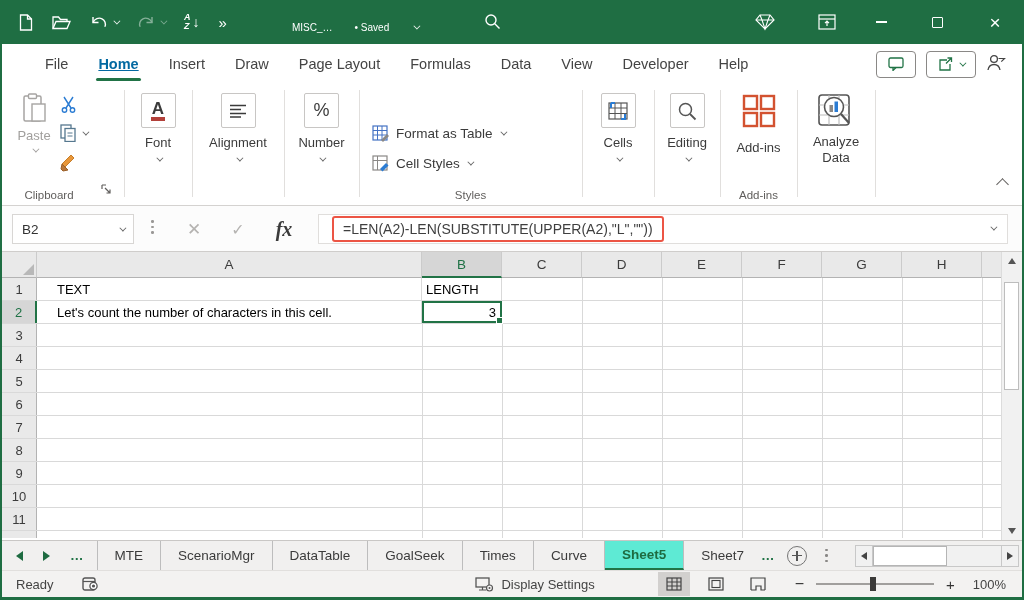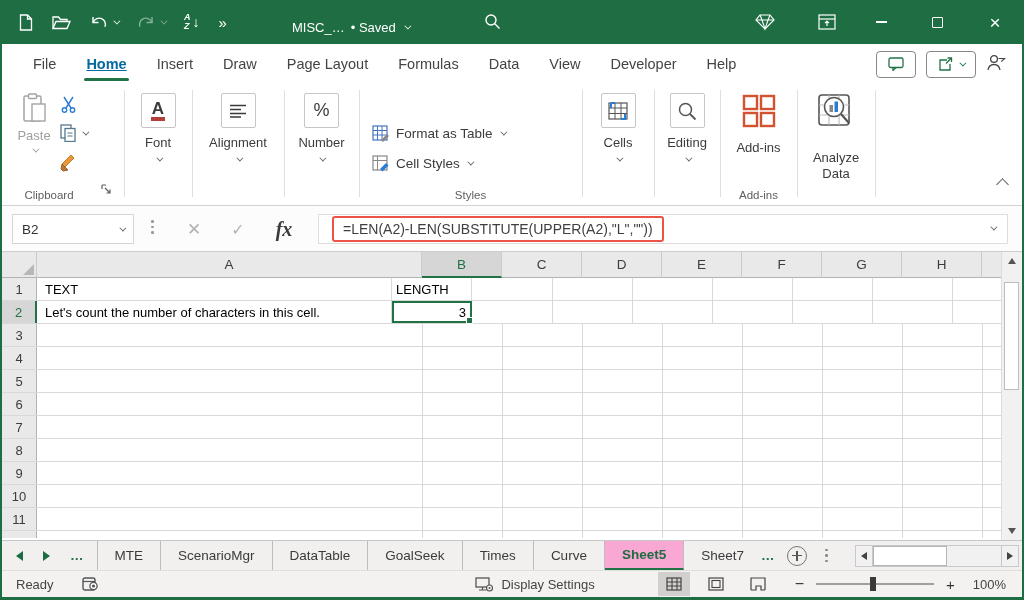--- a/index.html
+++ b/index.html
@@ -13,32 +13,32 @@
   
   .titlebar{position:absolute;left:0;top:0;width:100%;height:44px;background:#1f6e43;color:#fff;}
   .qat{position:absolute;left:18px;top:0;height:44px;display:flex;align-items:center;gap:19px;}
   .qat svg{display:block}
   .chev-w{display:inline-block;width:5px;height:5px;border-right:1.3px solid rgba(255,255,255,.9);border-bottom:1.3px solid rgba(255,255,255,.9);transform:rotate(45deg) translateY(-2px);}
   .dim{opacity:.45}
   .sortaz{display:flex;align-items:center;gap:2px;color:#fff;}
   .sortaz .az{display:flex;flex-direction:column;font-size:9px;line-height:9px;font-weight:700;}
   .sortaz .dn{font-size:14px;line-height:14px;}
   .qat-more{font-size:15px;letter-spacing:1px;}
-  .doc{position:absolute;left:292px;top:0;height:54px;display:flex;align-items:center;gap:6px;font-size:13px;}
+  .doc{position:absolute;left:292px;top:0;height:54px;display:flex;align-items:center;gap:22px;font-size:10px;}
   .doc .chev-w{margin-left:2px}
   .tb-search{position:absolute;left:484px;top:13px;}
   .tbr{position:absolute;top:0;height:44px;display:flex;align-items:center;justify-content:center;width:34px;}
   .tb-gem{left:748px}.tb-ribopt{left:810px}.tb-min{left:864px}.tb-max{left:920px}.tb-close{left:978px}
   .maxbox{width:11px;height:11px;border:1.3px solid #fff;border-radius:1px;display:block}
   .minbar{width:11px;height:1.5px;background:#fff;display:block}
   .closex{font-size:19px;line-height:19px;font-weight:300}
 
   
   .tabrow{position:absolute;left:2px;right:2px;top:44px;height:40px;background:#fff;display:flex;align-items:center;}
-  .rtabs{display:flex;align-items:center;padding-left:16px;}
+  .rtabs{display:flex;align-items:center;padding-left:28px;}
   .rtab{padding:0 15px;font-size:14.5px;color:#444;height:40px;display:flex;align-items:center;position:relative;}
   .rtab.active{color:#0369a1;font-weight:700;text-decoration:underline;}
   .rtab.active::after{content:"";position:absolute;left:13px;right:13px;bottom:3px;height:3px;background:#217346;border-radius:2px;}
   .tabrow-right{margin-left:auto;display:flex;align-items:center;gap:10px;padding-right:16px;}
   .pillbtn{height:27px;border:1px solid #8a8886;border-radius:4px;display:flex;align-items:center;gap:6px;padding:0 11px;background:#fff;}
   .chev-g{display:inline-block;width:5px;height:5px;border-right:1.3px solid #217346;border-bottom:1.3px solid #217346;transform:rotate(45deg) translateY(-2px);}
   .chev-k{display:inline-block;width:5px;height:5px;border-right:1.3px solid #666;border-bottom:1.3px solid #666;transform:rotate(45deg) translateY(-2px);}
 
   
   .ribbon{position:absolute;left:2px;right:2px;top:84px;height:122px;background:#fff;border-bottom:1px solid #d4d2d0;}
@@ -73,21 +73,21 @@
   .grid{position:absolute;left:2px;top:252px;width:1001px;height:288px;background:#fff;font-size:13px;overflow:hidden;}
   .ghead{display:flex;height:26px;}
   .hc{background:#e9e9e9;border-right:1px solid #cbcbcb;border-bottom:1px solid #b3b3b3;color:#3c3c3c;display:flex;align-items:center;justify-content:center;font-size:13.5px;}
   .hc.corner{width:35px;position:relative;}
   .hc.corner::after{content:"";position:absolute;right:2px;bottom:2px;border-left:11px solid transparent;border-bottom:11px solid #b8b8b8;}
   .hc.colA{width:385px}.hc.colw{width:80px}.hc.fill{flex:1;border-right:none}
   .hc.sel{background:#d6d6d6;color:#1e7145;border-bottom:2px solid #217346;}
   .grow{display:flex;height:23px;border-bottom:1px solid #d9d9d9;}
   .rh{width:35px;background:#e9e9e9;border-right:1px solid #b3b3b3;color:#3c3c3c;display:flex;align-items:center;justify-content:center;font-size:13px;flex:none;}
   .rh.sel{background:#d6d6d6;color:#1e7145;border-right:2px solid #217346;}
-  .ca{width:355px;border-right:1px solid #d9d9d9;display:flex;align-items:center;padding-left:8px;color:#000;white-space:nowrap;overflow:hidden;flex:none;}
+  .ca{width:385px;border-right:1px solid #d9d9d9;display:flex;align-items:center;padding-left:20px;color:#000;white-space:nowrap;overflow:hidden;flex:none;}
   .cb{width:80px;border-right:1px solid #d9d9d9;display:flex;align-items:center;padding-left:4px;color:#000;flex:none;}
   .cb.active{border:2px solid #217346;justify-content:flex-end;padding-right:4px;position:relative;}
   .cb.active::after{content:"";position:absolute;right:-3px;bottom:-3px;width:5px;height:5px;background:#217346;border:1px solid #fff;z-index:3;}
   .rest{flex:1;background-image:linear-gradient(#d9d9d9,#d9d9d9),linear-gradient(#d9d9d9,#d9d9d9),linear-gradient(#d9d9d9,#d9d9d9),linear-gradient(#d9d9d9,#d9d9d9),linear-gradient(#d9d9d9,#d9d9d9),linear-gradient(#d9d9d9,#d9d9d9);background-size:1px 100%;background-repeat:no-repeat;background-position:80px 0,160px 0,240px 0,320px 0,400px 0,480px 0;}
   .emptycells{flex:1;background-image:linear-gradient(#d9d9d9,#d9d9d9),linear-gradient(#d9d9d9,#d9d9d9),linear-gradient(#d9d9d9,#d9d9d9),linear-gradient(#d9d9d9,#d9d9d9),linear-gradient(#d9d9d9,#d9d9d9),linear-gradient(#d9d9d9,#d9d9d9),linear-gradient(#d9d9d9,#d9d9d9),linear-gradient(#d9d9d9,#d9d9d9);background-size:1px 100%;background-repeat:no-repeat;background-position:385px 0,465px 0,545px 0,625px 0,705px 0,785px 0,865px 0,945px 0;}
   .grow.partial{height:7px;border-bottom:none;}
 
   .vscroll{position:absolute;top:252px;right:2px;width:21px;height:288px;background:#f1f1f1;border-left:1px solid #dcdcdc;}
   .vs-btn{position:absolute;left:0;width:100%;height:18px;display:flex;align-items:center;justify-content:center;}
   .tri-up{width:0;height:0;border-left:4.5px solid transparent;border-right:4.5px solid transparent;border-bottom:6px solid #555;}
@@ -97,21 +97,21 @@
   .vs-thumb{position:absolute;left:2px;right:3px;top:30px;height:108px;background:#fff;border:1px solid #bdbdbd;}
 
   
   .sheetbar{position:absolute;left:2px;right:2px;top:540px;height:30px;background:#f1f0ef;border-top:1px solid #c9c7c5;display:flex;align-items:stretch;font-size:13.5px;color:#3b3b3b;}
   .snav{display:flex;align-items:center;gap:20px;padding:0 12px 0 14px;}
   .tri-green-l{width:0;height:0;border-top:5px solid transparent;border-bottom:5px solid transparent;border-right:7px solid #1e6b41;}
   .tri-green-r{width:0;height:0;border-top:5px solid transparent;border-bottom:5px solid transparent;border-left:7px solid #1e6b41;}
   .sdots{color:#217346;font-weight:700;letter-spacing:1px;display:flex;align-items:center;}
   .stab{display:flex;align-items:center;padding:0 17px;border-right:1px solid #bdbdbd;white-space:nowrap;}
   .stab:first-of-type{border-left:1px solid #bdbdbd;}
-  .stab.active{background:#f9a8d4;color:#1e6b41;font-weight:700;border-bottom:2.5px solid #217346;}
+  .stab.active{background:#5eead4;color:#1e6b41;font-weight:700;border-bottom:2.5px solid #217346;}
   .addsheet{width:20px;height:20px;border:1.4px solid #757575;border-radius:50%;align-self:center;margin:0 10px 0 12px;position:relative;}
   .addsheet::before,.addsheet::after{content:"";position:absolute;background:#555;}
   .addsheet::before{left:4px;right:4px;top:8px;height:1.6px;}
   .addsheet::after{top:4px;bottom:4px;left:8px;width:1.6px;}
   .vdots{display:flex;flex-direction:column;gap:3px;align-self:center;margin:0 8px;}
   .vdots i{width:2.5px;height:2.5px;border-radius:50%;background:#8a8886;}
   .hscroll{margin-left:auto;display:flex;align-items:center;align-self:center;margin-right:3px;height:22px;}
   .hs-btn{width:18px;height:22px;background:#f1f1f1;border:1px solid #c8c8c8;display:flex;align-items:center;justify-content:center;}
   .hs-track{width:128px;height:22px;background:#f1f1f1;border-top:1px solid #c8c8c8;border-bottom:1px solid #c8c8c8;position:relative;}
   .hs-thumb{position:absolute;left:0;top:0;width:74px;height:20px;background:#fff;border:1px solid #b5b5b5;}
@@ -377,21 +377,21 @@
               <rect x="3" y="20" width="13" height="13" fill="none" stroke="#d35230" stroke-width="2.4"></rect>
               <rect x="20" y="20" width="13" height="13" fill="none" stroke="#d35230" stroke-width="2.4"></rect>
             </svg></span>
         <span>Add-ins</span>
       </div>
       <div class="glabel">Add-ins</div>
     </div>
     <i class="sep" style="left:795px"></i>
 
     <div class="g" style="left:795px;width:78px">
-      <div class="bigbtn" style="gap:18px">
+      <div class="bigbtn" style="gap:2px">
         <span><svg width="38" height="36" viewBox="0 0 38 36">
               <rect x="2" y="2" width="30" height="30" rx="3" fill="none" stroke="#555" stroke-width="1.6"></rect>
               <path d="M2 12h30M2 22h30M12 2v30M22 2v30" stroke="#bbb" stroke-width="1.1"></path>
               <circle cx="17" cy="14" r="9.5" fill="#fff" stroke="#555" stroke-width="1.6"></circle>
               <path d="M24 21l8 9" stroke="#555" stroke-width="2.2"></path>
               <rect x="12.5" y="12" width="3.5" height="7" fill="#8a8886"></rect>
               <rect x="17.5" y="8.5" width="3.5" height="10.5" fill="#2b7cd3"></rect>
             </svg></span>
         <span class="an-label" style="width:64px">Analyze Data</span>
       </div>

